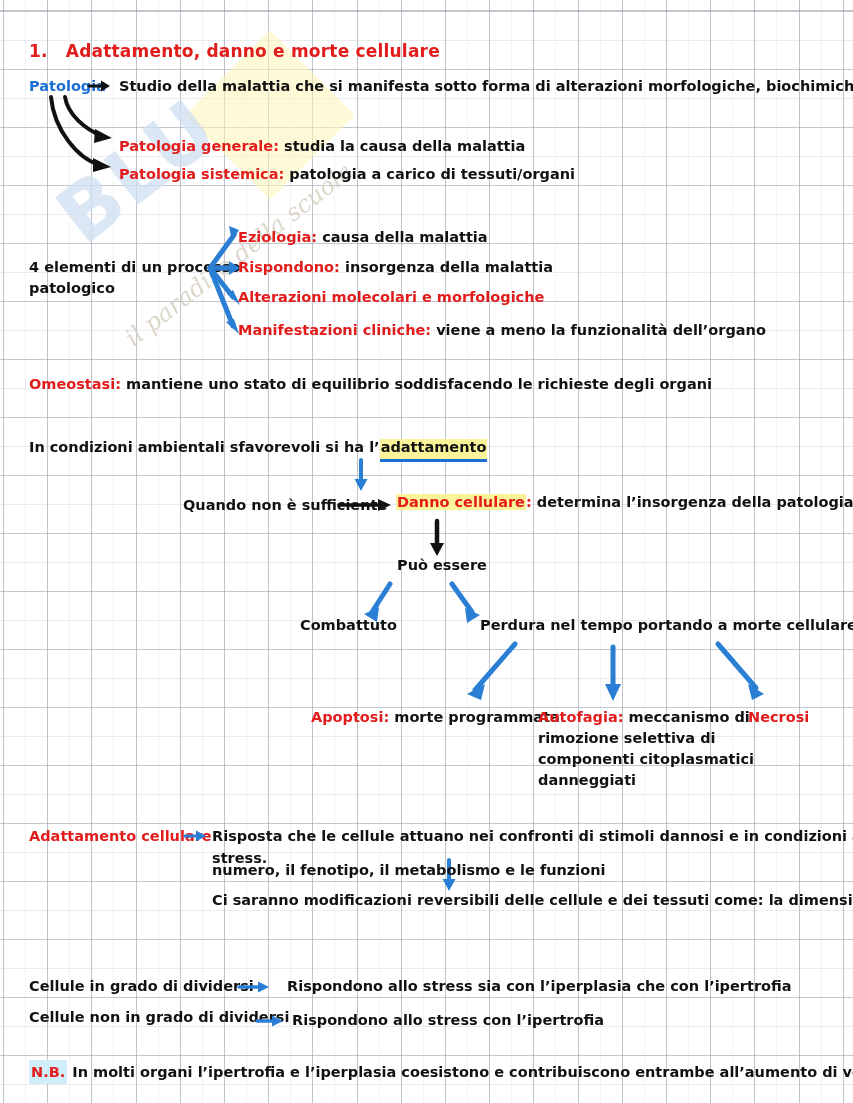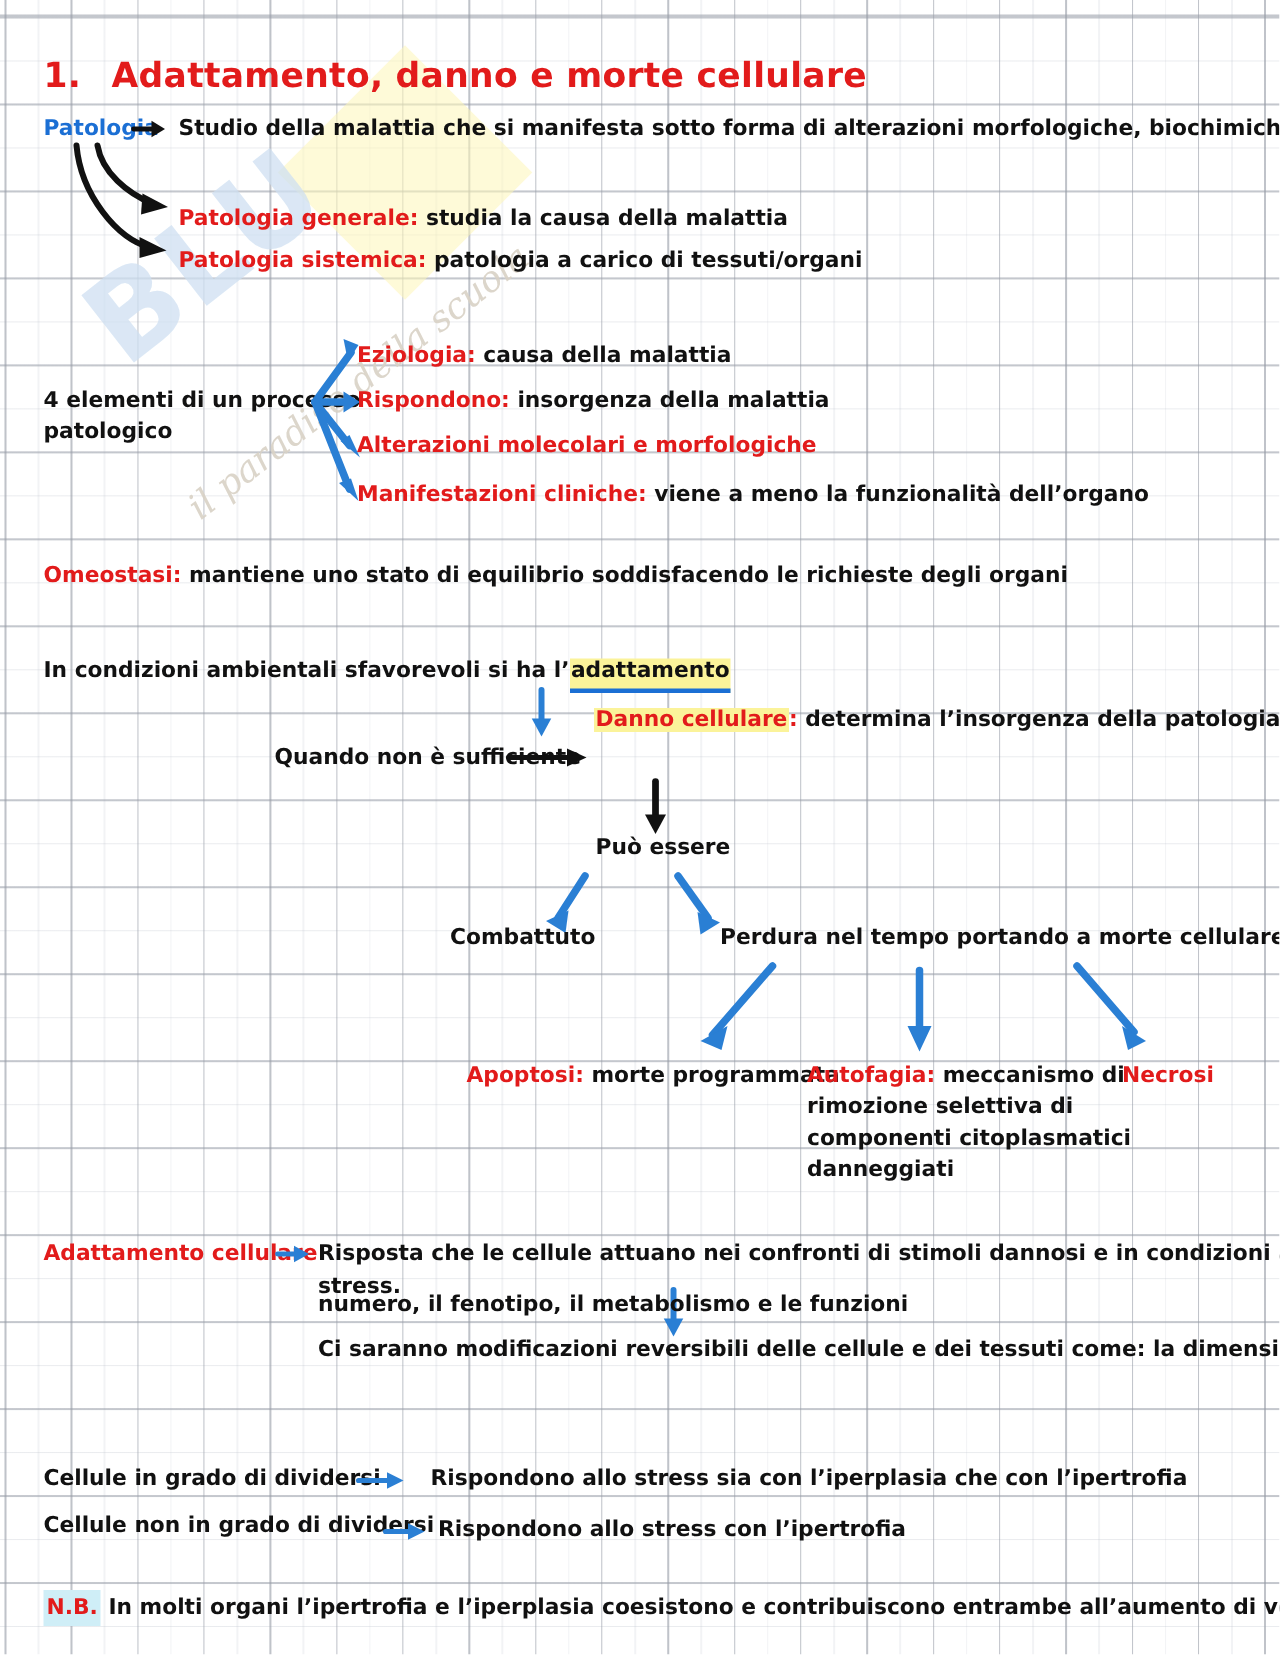--- a/index.html
+++ b/index.html
@@ -77,21 +77,21 @@
     font-family: "DejaVu Sans", "Liberation Sans", sans-serif;
     font-weight: 700;
     font-size: 14.5px;
     line-height: 21px;
     color: #111111;
     white-space: nowrap;
   }
   .red   { color: #e21b1b; }
   .blue  { color: #1b6fd4; }
   .title {
-    font-size: 23px;
+    font-size: 17px;
     color: #e21b1b;
     letter-spacing: .2px;
   }
   .hl-yellow {
     background: #fbf39a;
     padding: 0 1px;
   }
   .hl-cyan {
     background: #cfeef7;
     padding: 4px 2px;
@@ -193,21 +193,21 @@
     <path d="M2.5 21 L9 33 L15.5 21 Z" fill="#2a7fd4"></path>
   </svg>
 
   <div class="t" style="left:183px; top:495px;">Quando non è sufficiente</div>
 
   <svg class="ink" style="left:338px; top:495px; width:56px; height:20px;" width="56" height="20" viewBox="0 0 56 20">
     <path d="M1 10 L44 10" stroke="#111" stroke-width="3.4" stroke-linecap="round"></path>
     <path d="M40 4 L53 10 L40 16 Z" fill="#111"></path>
   </svg>
 
-  <div class="t" style="left:396px; top:470px;">
+  <div class="t" style="left:396px; top:492px;">
     <span class="red hl-yellow">Danno cellulare</span><span class="red">:</span><span> determina l’insorgenza della patologia</span>
   </div>
 
   <svg class="ink" style="left:427px; top:519px; width:20px; height:40px;" width="20" height="40" viewBox="0 0 20 40">
     <path d="M10 2 L10 27" stroke="#111" stroke-width="4.5" stroke-linecap="round"></path>
     <path d="M3 24 L10 37 L17 24 Z" fill="#111"></path>
   </svg>
 
   <div class="t" style="left:397px; top:555px;">Può essere</div>
 

